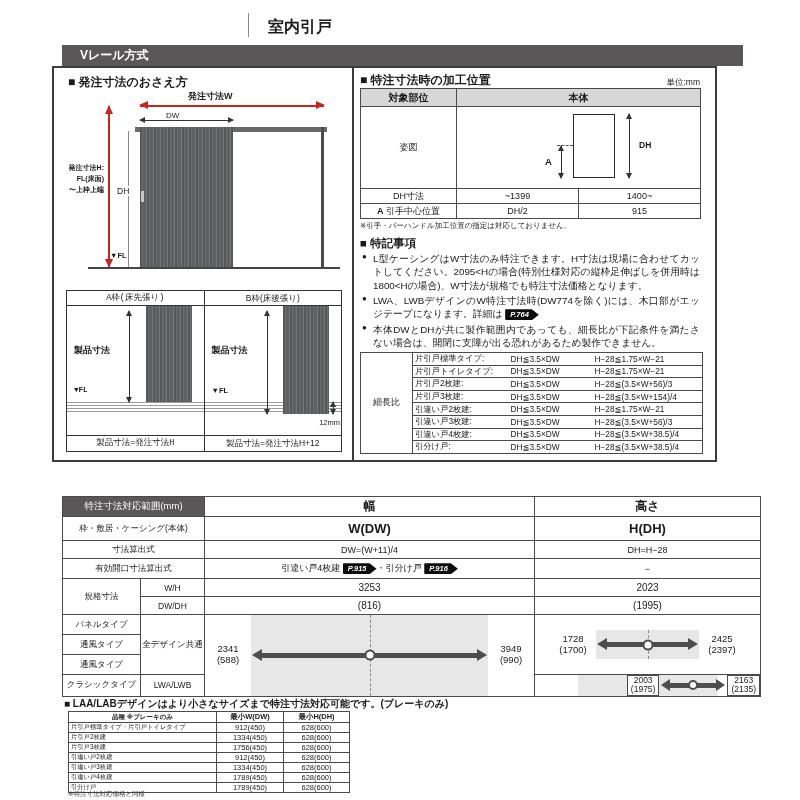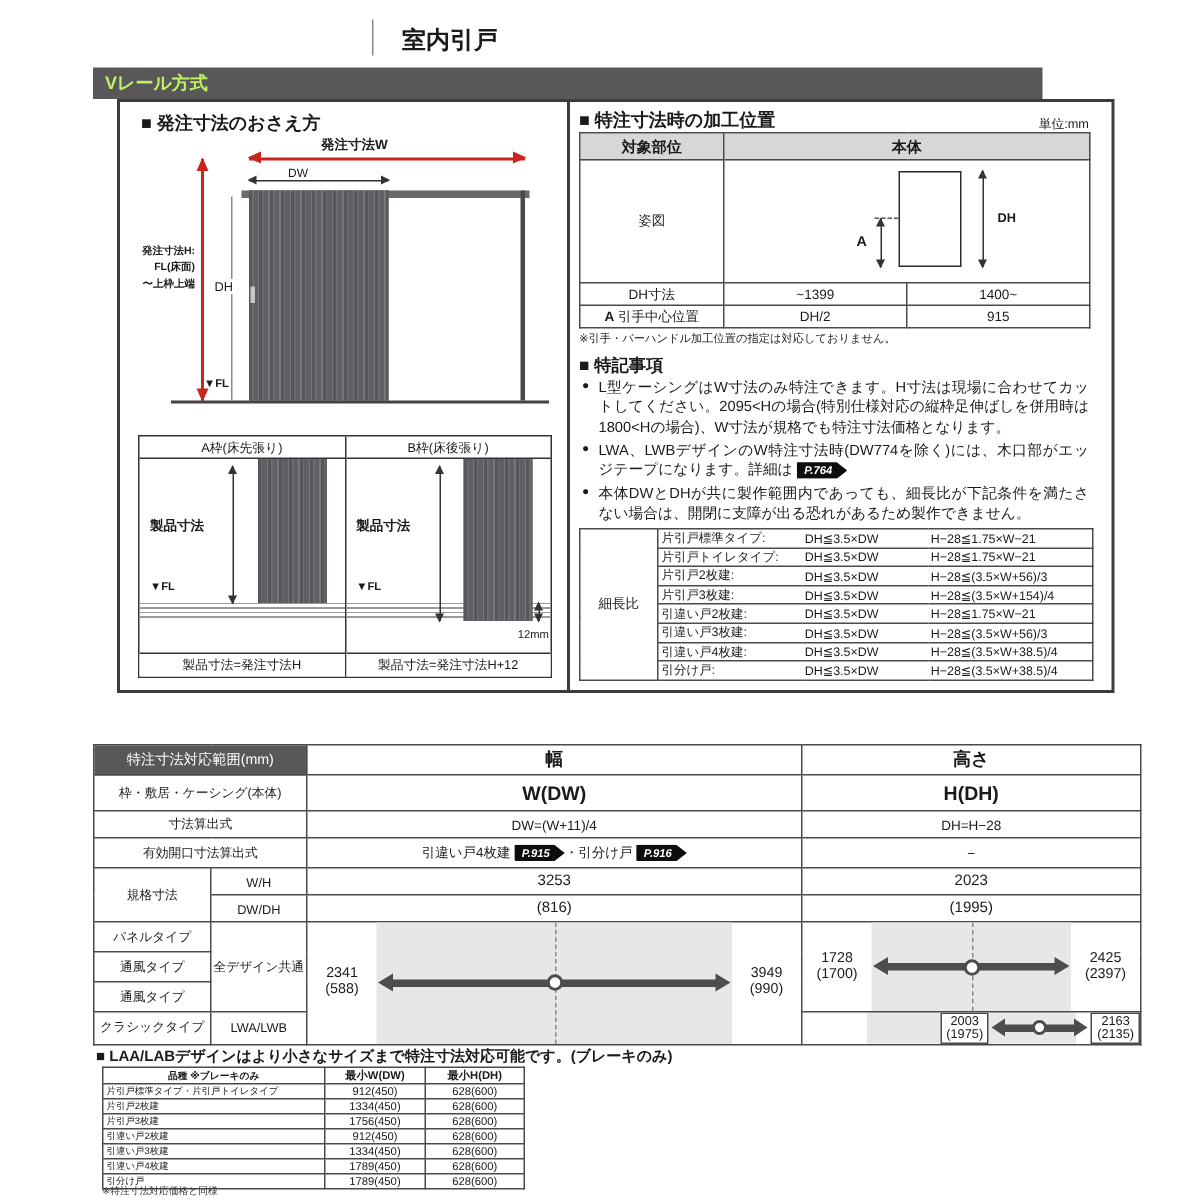--- a/index.html
+++ b/index.html
@@ -4,24 +4,24 @@
 <style>
 *{margin:0;padding:0;box-sizing:border-box;}
 html,body{background:#fff;}
 body{font-family:"Liberation Sans","DejaVu Sans",sans-serif;color:#1a1a1a;}
 .page{position:relative;width:800px;height:800px;background:#fff;overflow:hidden;}
 
 
 .hdr-title{position:absolute;left:70px;top:7px;font-size:27px;font-weight:bold;letter-spacing:1px;}
 .hdr-div{position:absolute;left:248px;top:13px;width:1px;height:24px;background:#8a8a8a;}
 .hdr-sub{position:absolute;left:268px;top:17px;font-size:16px;font-weight:bold;}
-.rail-bar{position:absolute;left:62px;top:45px;width:633px;height:21px;background:#595757;color:#bef264;font-size:12px;font-weight:bold;line-height:21px;padding-left:8px;}
-
-
-.main-box{position:absolute;left:78px;top:66px;width:665px;height:396px;border:2px solid #3c3c3c;background:#fff;}
+.rail-bar{position:absolute;left:62px;top:45px;width:681px;height:21px;background:#595757;color:#ffffff;font-size:12px;font-weight:bold;line-height:21px;padding-left:18px;}
+
+
+.main-box{position:absolute;left:52px;top:66px;width:665px;height:396px;border:2px solid #3c3c3c;background:#fff;}
 .col-div{position:absolute;left:298px;top:0;bottom:0;width:2px;background:#3c3c3c;}
 .subhead{position:absolute;font-size:12px;font-weight:bold;}
 
 
 .va{position:absolute;width:0;border-left:1px solid #333;}
 .va::before{content:"";position:absolute;top:-1px;left:-4px;border-left:3.5px solid transparent;border-right:3.5px solid transparent;border-bottom:6px solid #333;}
 .va::after{content:"";position:absolute;bottom:-1px;left:-4px;border-left:3.5px solid transparent;border-right:3.5px solid transparent;border-top:6px solid #333;}
 .va.red{border-left:2.5px solid #c9251d;}
 .va.red::before{left:-5.5px;border-left:4.5px solid transparent;border-right:4.5px solid transparent;border-bottom:9px solid #c9251d;}
 .va.red::after{left:-5.5px;border-left:4.5px solid transparent;border-right:4.5px solid transparent;border-top:9px solid #c9251d;}
@@ -44,21 +44,21 @@
 .od-headbar{position:absolute;left:75px;top:37px;width:192px;height:4.5px;background:#68696b;}
 .od-panel{position:absolute;left:80px;top:37px;width:93px;height:140px;}
 .od-notch{position:absolute;left:1px;top:46%;width:3px;height:11px;background:#c6c6c6;}
 .od-dimline{position:absolute;left:68px;top:41px;width:1px;height:136px;background:#8a8a8a;}
 .od-rframe{position:absolute;left:261px;top:37px;width:3px;height:140px;background:#4a4a4c;}
 .od-floor{position:absolute;left:28px;top:177px;width:252px;height:2px;background:#444;}
 
 
 .frames{position:absolute;left:12px;top:222px;width:276px;height:162px;border:1.5px solid #333;display:flex;background:#fff;}
 .fcol{flex:1;position:relative;}
-.fcol.first{border-right:1.5px solid #333;}
+.fcol.first{border-right:1.5px solid #333;font-family:Liberation Mono, monospace;}
 .fhead{height:15px;border-bottom:1px solid #333;text-align:center;font-size:8.5px;line-height:15px;}
 .fdiag{position:relative;height:128px;overflow:hidden;}
 .fcap{position:absolute;left:0;right:0;bottom:0;height:16px;border-top:1px solid #333;text-align:center;font-size:8.5px;line-height:15px;background:#fff;}
 .fpanel{position:absolute;right:12px;top:0;width:46px;z-index:2;}
 .fpanel.a{height:96px;}
 .fpanel.b{height:108px;}
 .fhatch{position:absolute;left:0;right:0;top:96px;height:12px;background:repeating-linear-gradient(180deg,#9a9a9a 0 1px,transparent 1px 3px);}
 .fplabel{position:absolute;left:7px;top:38px;font-size:9px;font-weight:bold;}
 .ffl{position:absolute;left:7px;top:80px;font-size:7.5px;font-weight:bold;}
 .f12{position:absolute;right:1px;top:112px;font-size:7.5px;z-index:3;}
@@ -353,21 +353,21 @@
           <div class="rband">
             <div class="rcenter"></div>
             <div class="rarrow">
                   <div class="bar"></div>
                   <span class="rdot"></span>
                 </div>
           </div>
           <div class="rlabel"><span>3949</span><br><span>(990)</span></div>
         </div>
       </td>
-      <td rowspan="3" style="padding:0;">
+      <td rowspan="3" style="padding:15px;">
         <div class="range">
           <div class="rlabel"><span>1728</span><br><span>(1700)</span></div>
           <div class="rband">
             <div class="rcenter"></div>
             <div class="rarrow">
                   <div class="bar"></div>
                   <span class="rdot"></span>
                 </div>
           </div>
           <div class="rlabel"><span>2425</span><br><span>(2397)</span></div>

